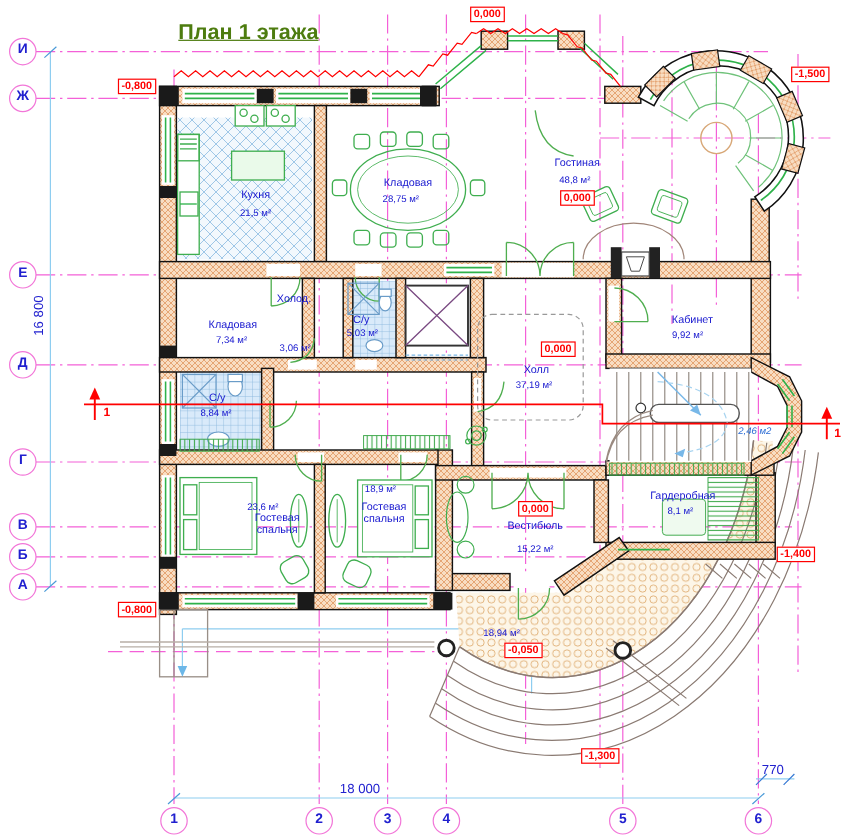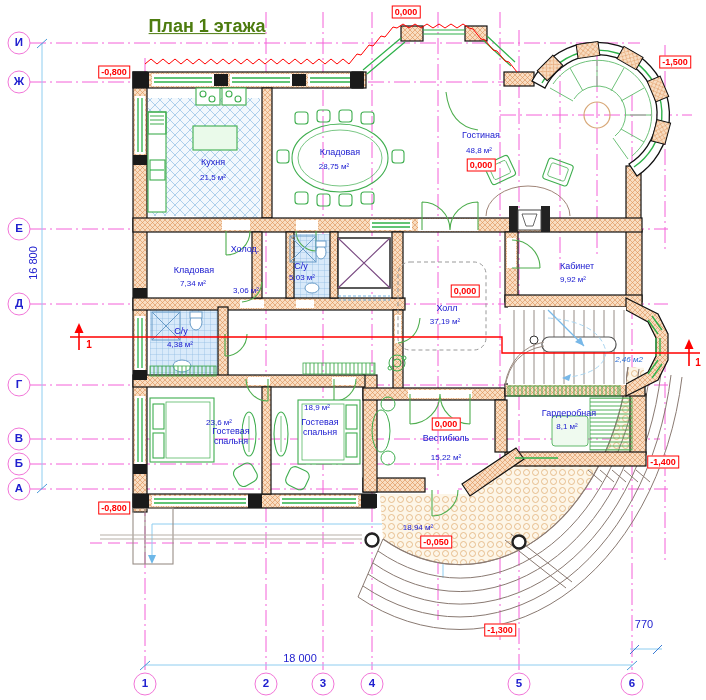--- a/index.html
+++ b/index.html
@@ -403,42 +403,42 @@
 
 <div class="lbl axis" style="left:145px;top:684px">1</div>
 <div class="lbl axis" style="left:266px;top:684px">2</div>
 <div class="lbl axis" style="left:323px;top:684px">3</div>
 <div class="lbl axis" style="left:372px;top:684px">4</div>
 <div class="lbl axis" style="left:519px;top:684px">5</div>
 <div class="lbl axis" style="left:632px;top:684px">6</div>
 
 <div class="lbl dim vert" style="left:33px;top:263px">16 800</div>
 <div class="lbl dim" style="left:300px;top:658px">18 000</div>
-<div class="lbl dim" style="left:644px;top:624px">770</div>
+<div class="lbl dim" style="left:644px;top:642px">770</div>
 
 <div class="lbl room-name" style="left:213px;top:163px">Кухня</div>
 <div class="lbl room-area" style="left:213px;top:178px">21,5 м²</div>
 
 <div class="lbl room-name" style="left:340px;top:153px">Кладовая</div>
 <div class="lbl room-area" style="left:334px;top:167px">28,75 м²</div>
 
 <div class="lbl room-name" style="left:481px;top:136px">Гостиная</div>
 <div class="lbl room-area" style="left:479px;top:151px">48,8 м²</div>
 
 <div class="lbl room-name" style="left:194px;top:271px">Кладовая</div>
 <div class="lbl room-area" style="left:193px;top:284px">7,34 м²</div>
 
 <div class="lbl room-name" style="left:245px;top:250px">Холод.</div>
 <div class="lbl room-area" style="left:246px;top:291px">3,06 м²</div>
 
 <div class="lbl room-name" style="left:301px;top:267px">С/у</div>
 <div class="lbl room-area" style="left:302px;top:278px">5,03 м²</div>
 
 <div class="lbl room-name" style="left:181px;top:332px">С/у</div>
-<div class="lbl room-area" style="left:180px;top:345px">4,38 м²</div>
+<div class="lbl room-area" style="left:180px;top:345px">8,84 м²</div>
 
 <div class="lbl room-name" style="left:577px;top:267px">Кабинет</div>
 <div class="lbl room-area" style="left:573px;top:280px">9,92 м²</div>
 
 <div class="lbl room-name" style="left:447px;top:309px">Холл</div>
 <div class="lbl room-area" style="left:445px;top:322px">37,19 м²</div>
 
 <div class="lbl room-name wrap" style="left:231px;top:399px">Гостевая спальня</div>
 <div class="lbl room-area" style="left:219px;top:423px">23,6 м²</div>
 

